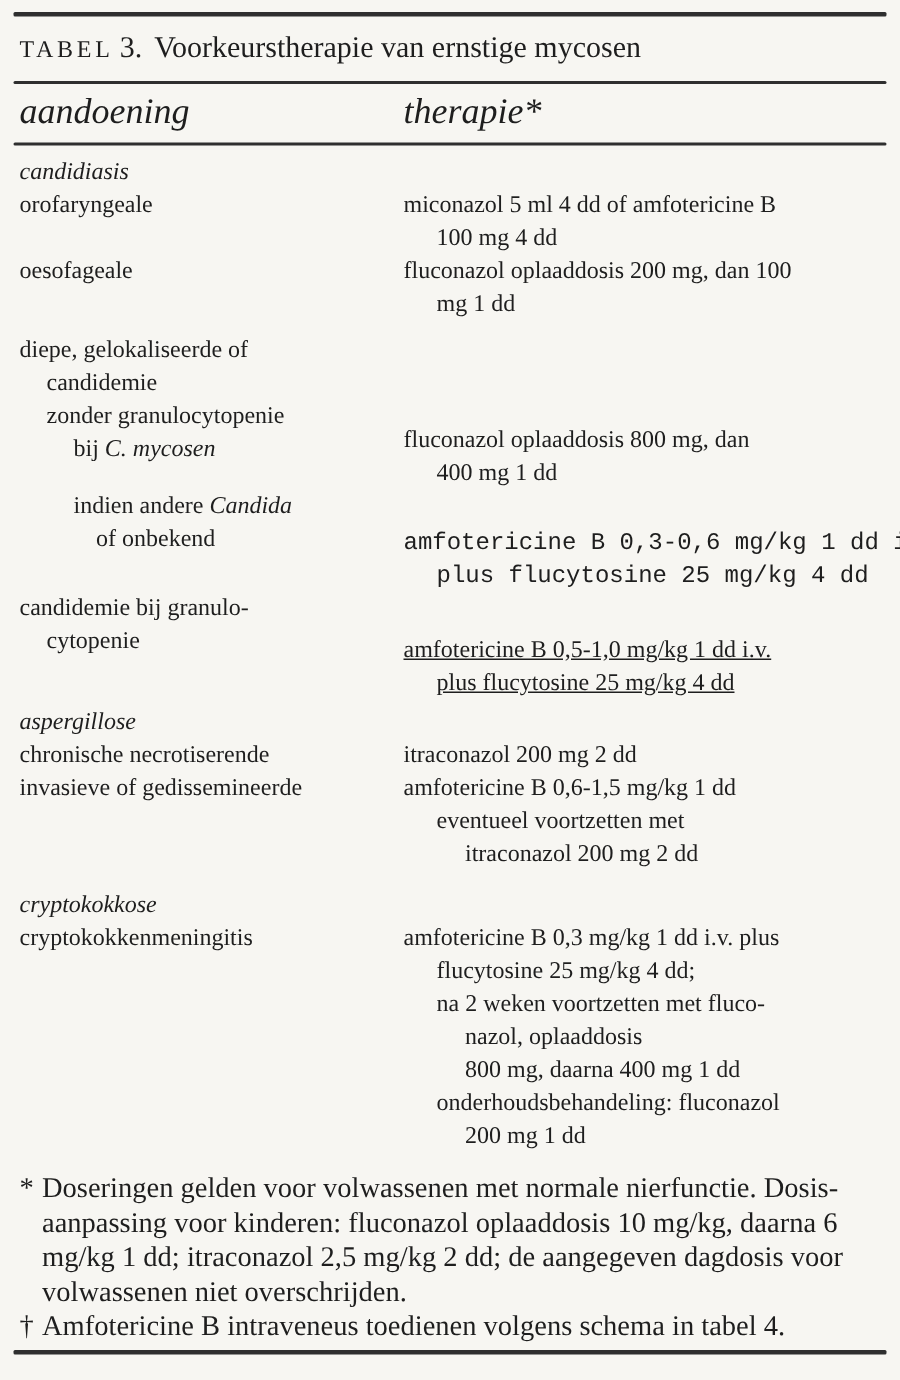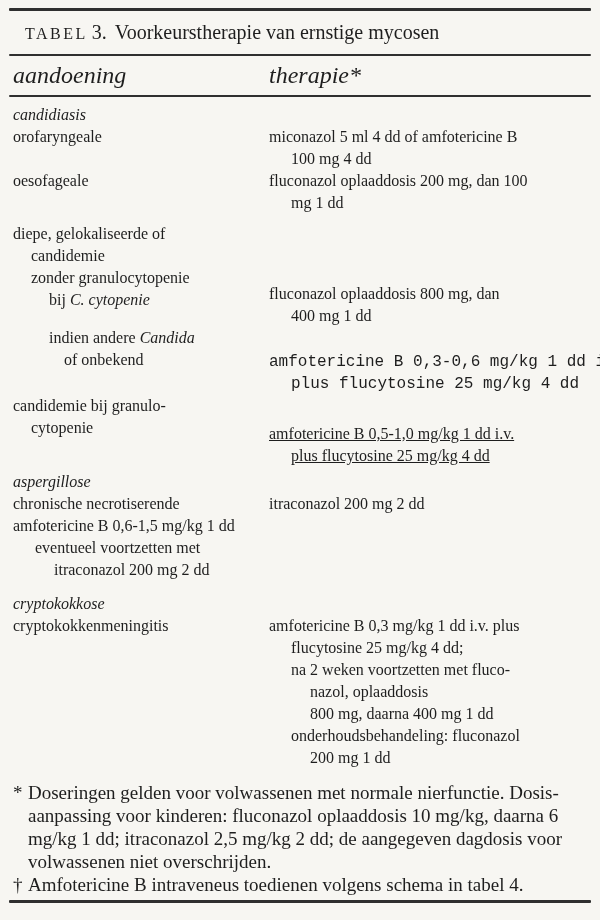--- a/index.html
+++ b/index.html
@@ -16,21 +16,21 @@
     padding:8px 9px 0 9px;
     background:#f7f6f2;
     overflow:hidden;
     -webkit-font-smoothing:antialiased;
   }
   .rule{background:#2f2f2f;height:2px;border-radius:1px;}
   .rule.thick{height:3px;}
   .pad{padding-left:4px;}
 
   
-  .caption{margin:8px 0 7px 12px;line-height:26px;font-size:20px;white-space:nowrap;}
+  .caption{margin:8px 0 7px 0;line-height:26px;font-size:20px;white-space:nowrap;}
   .caption .sc{font-size:16px;letter-spacing:2.5px;margin-right:4px;}
   .caption .num{margin-right:8px;}
 
   
   .headrow{margin:7px 0 8px 0;height:24px;line-height:24px;font-size:24px;}
   .it{font-style:italic;}
 
   
   .tbody{padding-top:7px;font-size:16px;line-height:22px;}
   .section{font-style:italic;white-space:nowrap;}
@@ -101,21 +101,21 @@
         <div class="ln">fluconazol oplaaddosis 200 mg, dan 100</div>
         <div class="ln T1">mg 1 dd</div>
       </div>
     </div>
 
     <div class="row gap-deep">
       <div>
         <div class="ln">diepe, gelokaliseerde of</div>
         <div class="ln L1">candidemie</div>
         <div class="ln L1">zonder granulocytopenie</div>
-        <div class="ln L2"><span>bij </span><i>C. cytopenie</i></div>
+        <div class="ln L2"><span>bij </span><i>C. mycosen</i></div>
       </div>
       <div class="off-r3">
         <div class="ln">fluconazol oplaaddosis 800 mg, dan</div>
         <div class="ln T1">400 mg 1 dd</div>
       </div>
     </div>
 
     <div class="row">
       <div>
         <div class="ln L2"><span>indien andere </span><i>Candida</i></div>
@@ -143,20 +143,23 @@
     <div class="row">
       <div>
         <div class="ln">chronische necrotiserende</div>
       </div>
       <div>
         <div class="ln">itraconazol 200 mg 2 dd</div>
       </div>
     </div>
 
     <div class="row">
+      <div>
+        <div class="ln">invasieve of gedissemineerde</div>
+      </div>
       <div>
         <div class="ln">amfotericine B 0,6-1,5 mg/kg 1 dd</div>
         <div class="ln T1">eventueel voortzetten met</div>
         <div class="ln T2">itraconazol 200 mg 2 dd</div>
       </div>
     </div>
 
     <div class="section sec-crypt">cryptokokkose</div>
 
     <div class="row">

